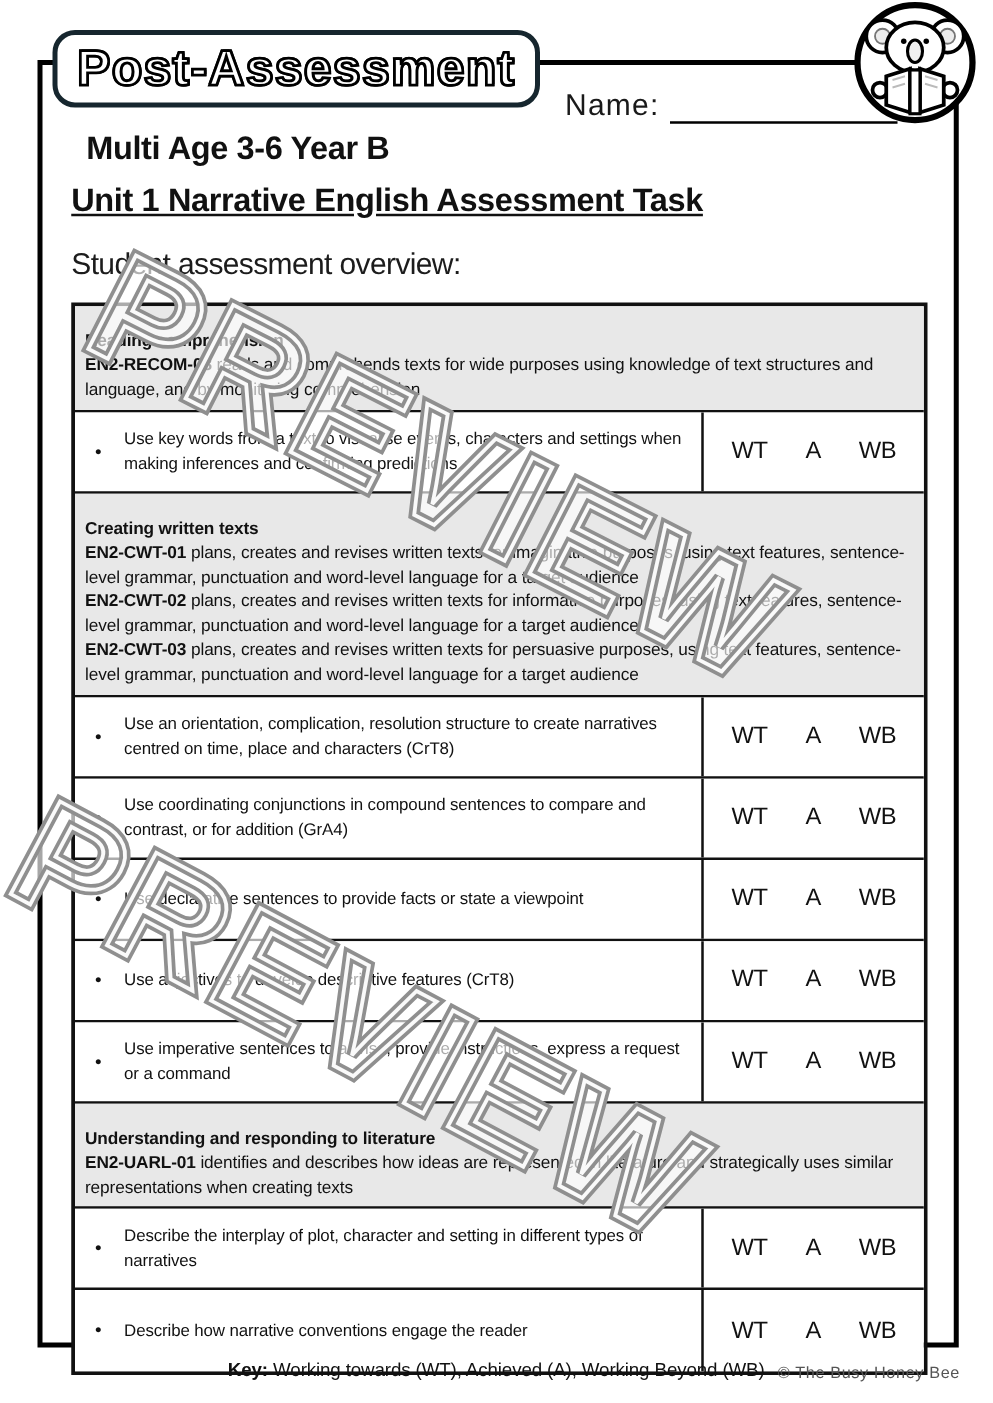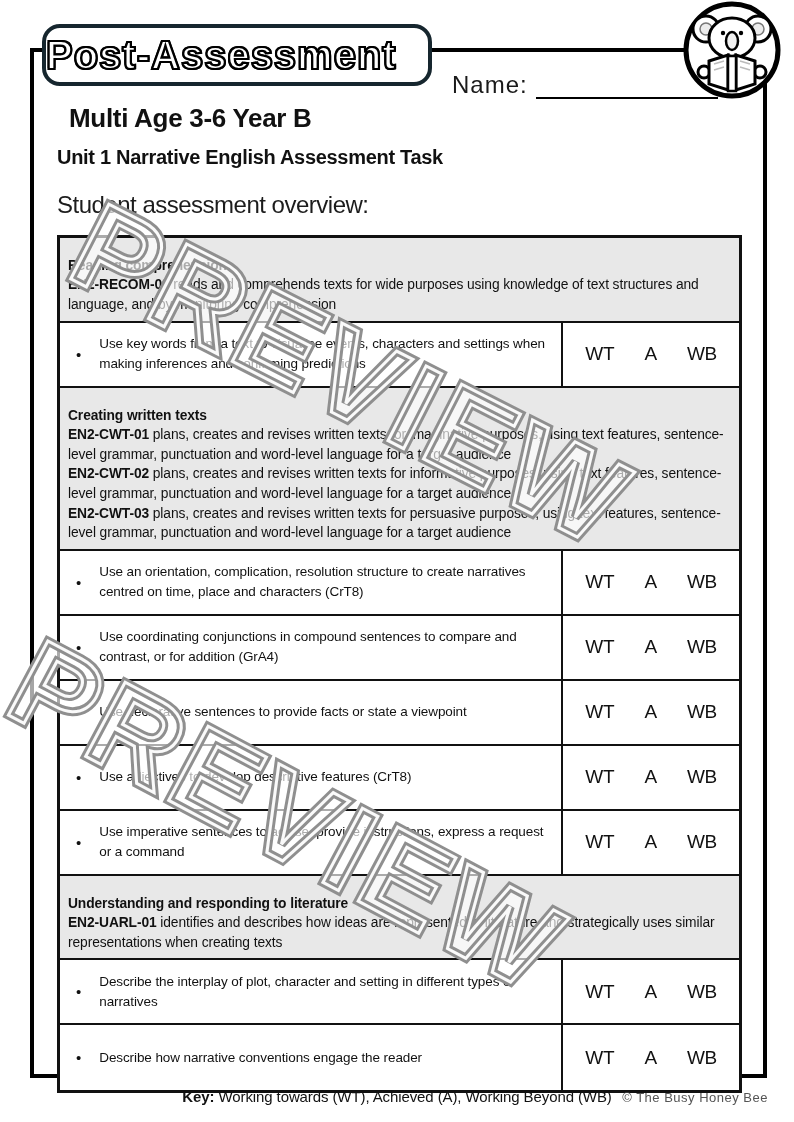--- a/index.html
+++ b/index.html
@@ -12,41 +12,41 @@
   
   .page-border {
     position:absolute; left:30px; top:48px; width:737px; height:1030px;
     border:4px solid #000; z-index:1;
   }
 
   
   .title-box {
     position:absolute; left:42px; top:24px; width:390px; height:62px;
     background:#fff; border:4px solid #16262e; border-radius:18px;
-    display:flex; align-items:center; justify-content:flex-start; z-index:3;
+    display:flex; align-items:center; justify-content:center; z-index:3;
   }
   .title-text {
     font-size:40px; font-weight:800; letter-spacing:1px; color:#fff;
     -webkit-text-stroke:2.2px #000;
     text-shadow:-1px -1px 0 #000, 1px -1px 0 #000, -1px 1px 0 #000, 1px 1px 0 #000;
     white-space:nowrap;
   }
 
   
   .koala-badge { position:absolute; left:682px; top:0; width:100px; height:100px; z-index:4; }
 
   
   .name-row { position:absolute; left:452px; top:71px; z-index:3; display:flex; align-items:flex-end; }
   .name-label { font-size:24px; font-weight:400; letter-spacing:1px; color:#1a1a1a; }
   .name-line { display:inline-block; width:182px; border-bottom:2px solid #000; height:26px; margin-left:8px; }
 
   
   .content { position:absolute; left:57px; top:104px; width:685px; z-index:2; }
   .heading1 { font-size:26px; font-weight:bold; line-height:1.15; margin-bottom:12px; letter-spacing:-0.3px;margin-left:12px; }
-  .heading2 { font-size:20px; font-weight:bold; line-height:1.15; margin-bottom:22px; letter-spacing:-0.3px; }
+  .heading2 { font-size:26px; font-weight:bold; line-height:1.15; margin-bottom:22px; letter-spacing:-0.3px;text-decoration:underline; }
   .overview { font-size:24px; font-weight:400; letter-spacing:-0.5px; color:#1c1c1c; margin-bottom:16px; }
 
   
   .assessment-table { border:3px solid #111; }
   .section-header {
     background:#e8e8e8; border-bottom:2px solid #111;
     padding:18px 10px 6px 8px; font-size:13.8px; line-height:1.42; letter-spacing:-0.1px;
   }
   .section-title { font-weight:bold; }
   .outcome-line { }

